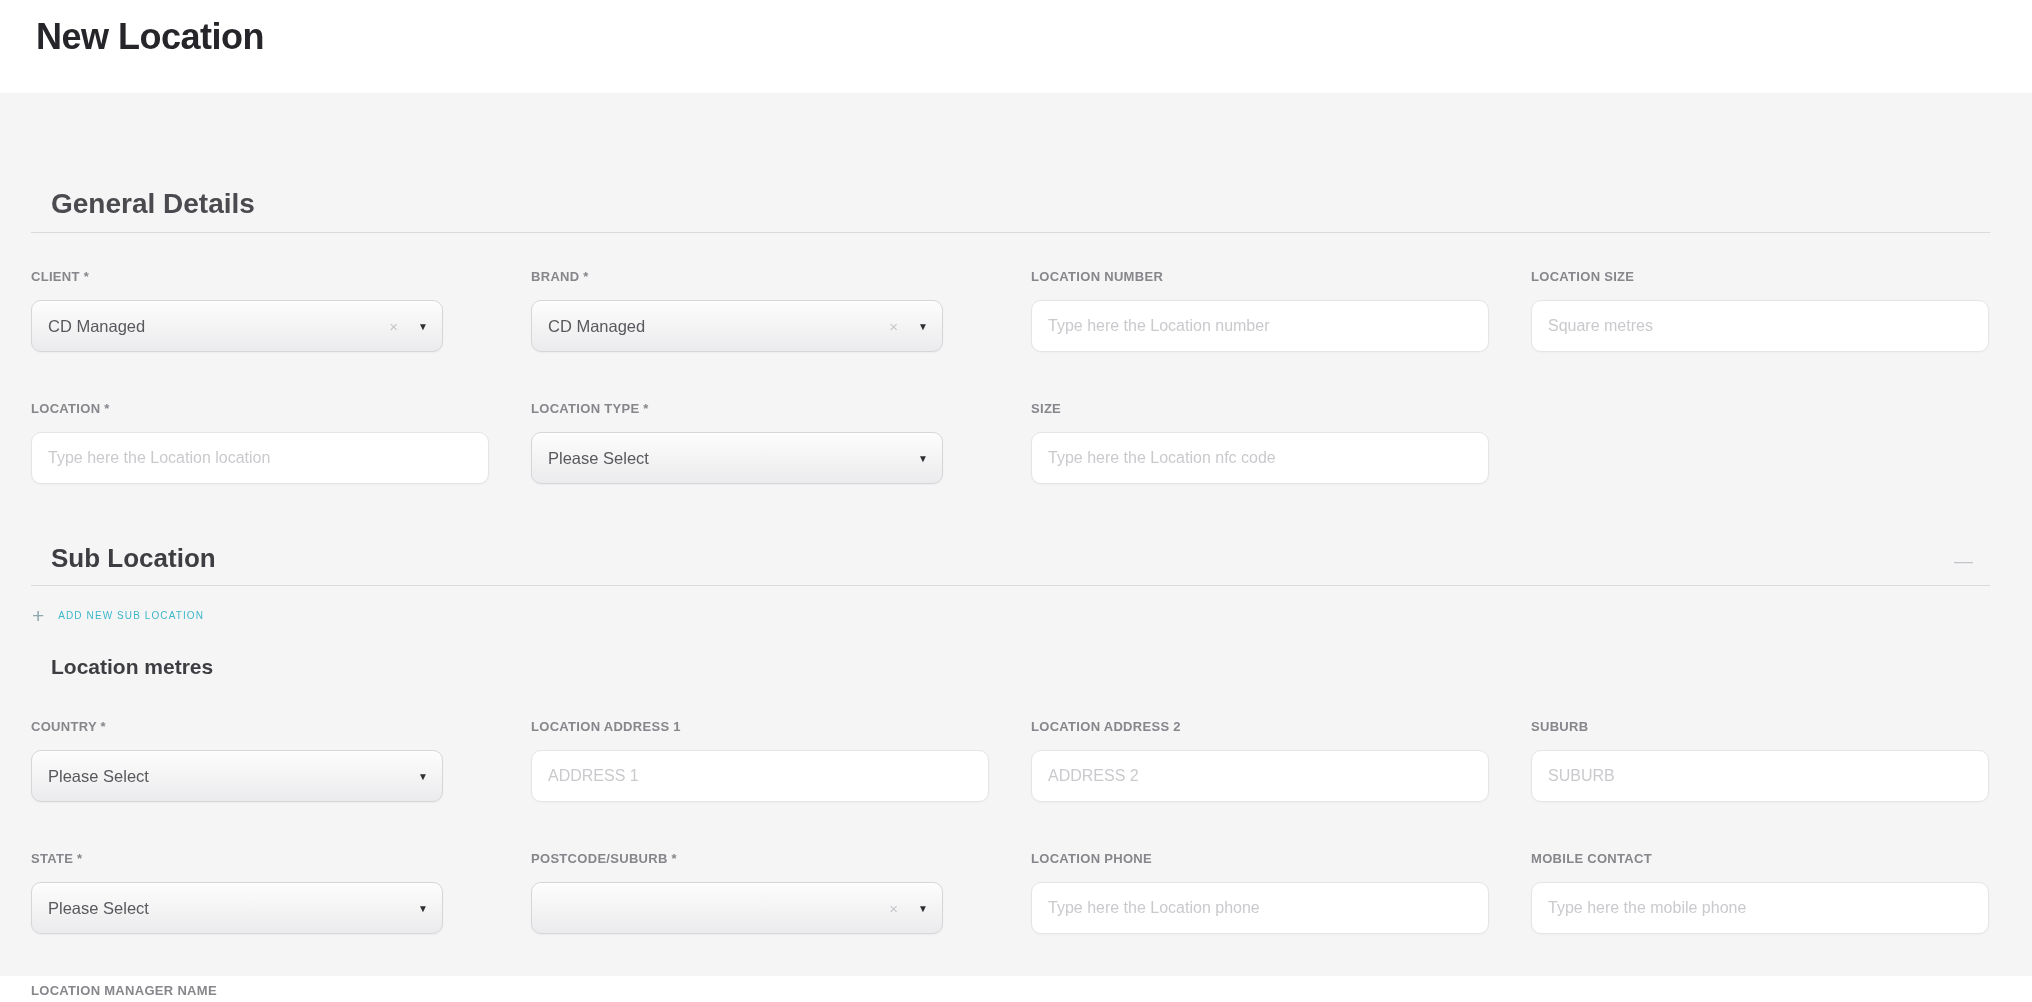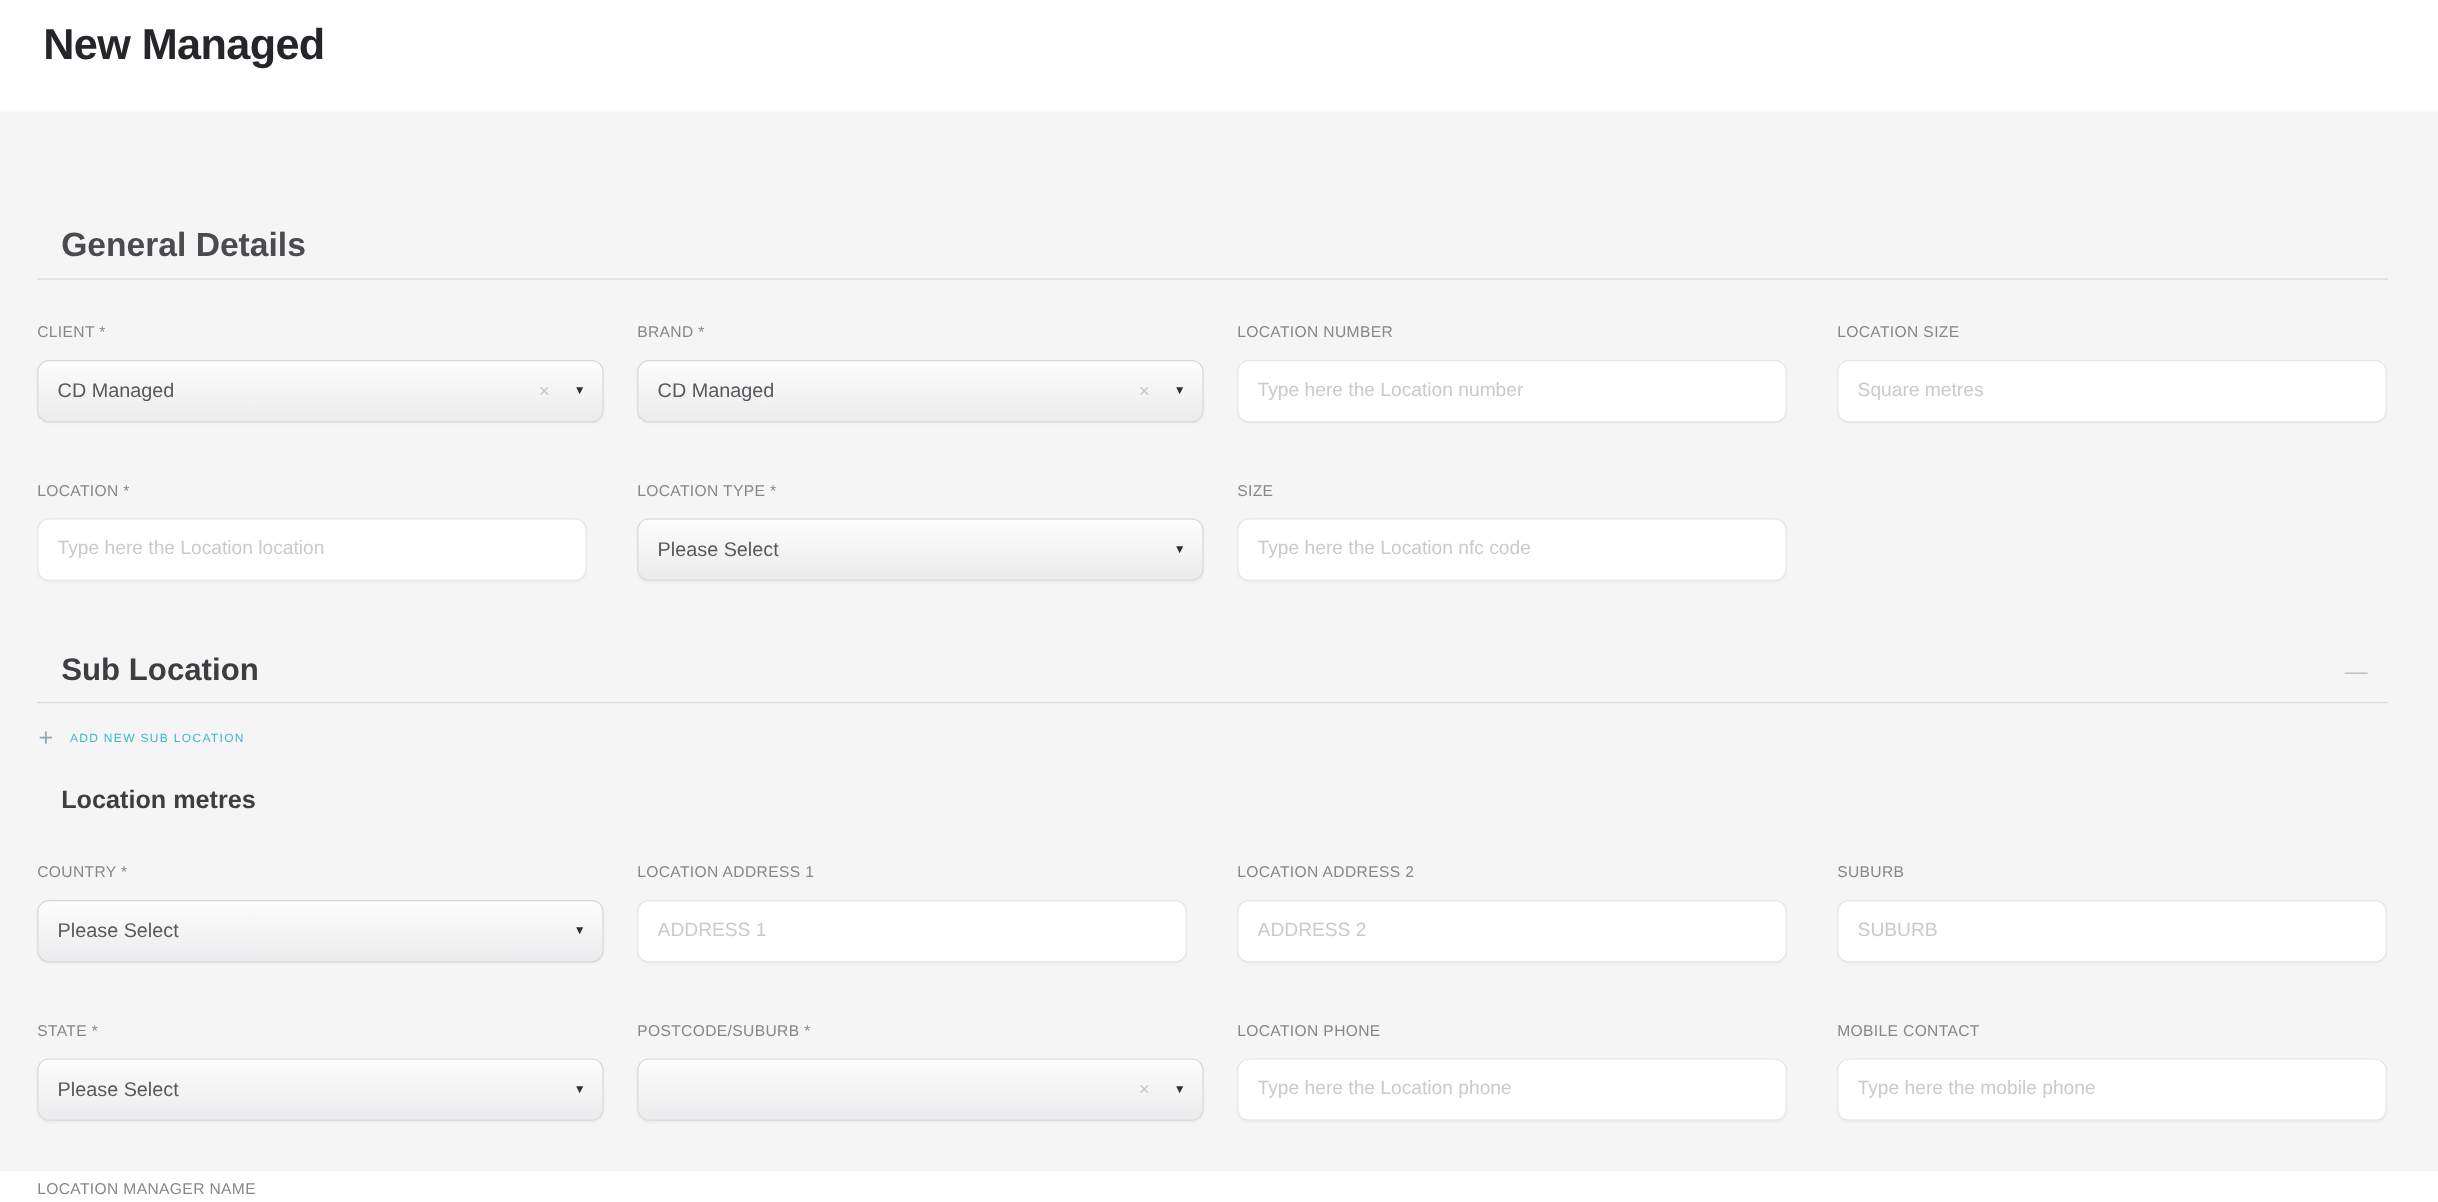--- a/index.html
+++ b/index.html
@@ -23,40 +23,40 @@
   .rule-sub{top:492px;}
 
   .collapse{position:absolute;left:1954px;top:458px;font-size:19px;color:#c5c2cc;cursor:pointer;line-height:20px;}
 
   .addlink{position:absolute;left:32px;top:512px;display:flex;align-items:center;gap:14px;cursor:pointer;}
   .addlink .plus{font-size:21px;font-weight:400;color:#8fa9ae;line-height:21px;}
   .addlink .txt{font-size:10px;font-weight:400;letter-spacing:1.1px;color:#3db7c9;}
 
   
   .field{position:absolute;width:458px;}
-  .flabel{font-size:13px;font-weight:400;letter-spacing:.3px;color:#86868b;height:18px;margin-bottom:13px;white-space:nowrap;}
+  .flabel{font-size:13px;font-weight:700;letter-spacing:.3px;color:#86868b;height:18px;margin-bottom:13px;white-space:nowrap;}
   .tinput{display:block;width:458px;height:52px;box-sizing:border-box;border:1px solid #e5e5e7;border-radius:10px;
           background:#ffffff;padding:0 16px;font-family:"Liberation Sans",sans-serif;font-size:16px;color:#58585d;
           box-shadow:0 1px 2px rgba(0,0,0,0.03);outline:none;}
   .tinput::placeholder{color:#cacace;opacity:1;}
-  .select{position:relative;width:472px;height:52px;box-sizing:border-box;border:1px solid #d6d6d9;border-radius:10px;
+  .select{position:relative;width:412px;height:52px;box-sizing:border-box;border:1px solid #d6d6d9;border-radius:10px;
           background:linear-gradient(180deg,#fdfdfd 0%,#f3f3f4 55%,#ebebed 100%);
           box-shadow:inset 0 1px 0 #ffffff,0 1px 2px rgba(0,0,0,0.04);
           display:flex;align-items:center;padding:0 44px 0 16px;cursor:pointer;}
   .select .sval{font-size:16.5px;color:#58585d;overflow:hidden;white-space:nowrap;}
   .select .clear{position:absolute;right:44px;top:50%;transform:translateY(-50%);font-size:15px;color:#c6c6ca;cursor:pointer;}
   .select .arrow{position:absolute;right:14px;top:50%;transform:translateY(-50%);font-size:10px;color:#2f2f33;}
 </style>
 </head>
 <body>
 
 <div class="page">
 
   <div class="topbar">
-    <div class="page-title">New Managed</div>
+    <div class="page-title">New Location</div>
   </div>
 
   <div class="panel">
 
     <div class="section-heading h-general">General Details</div>
     <div class="rule rule-general"></div>
 
     <div class="field" style="left:31px;top:176px">
       <div class="flabel">CLIENT *</div>
       <div class="select">

